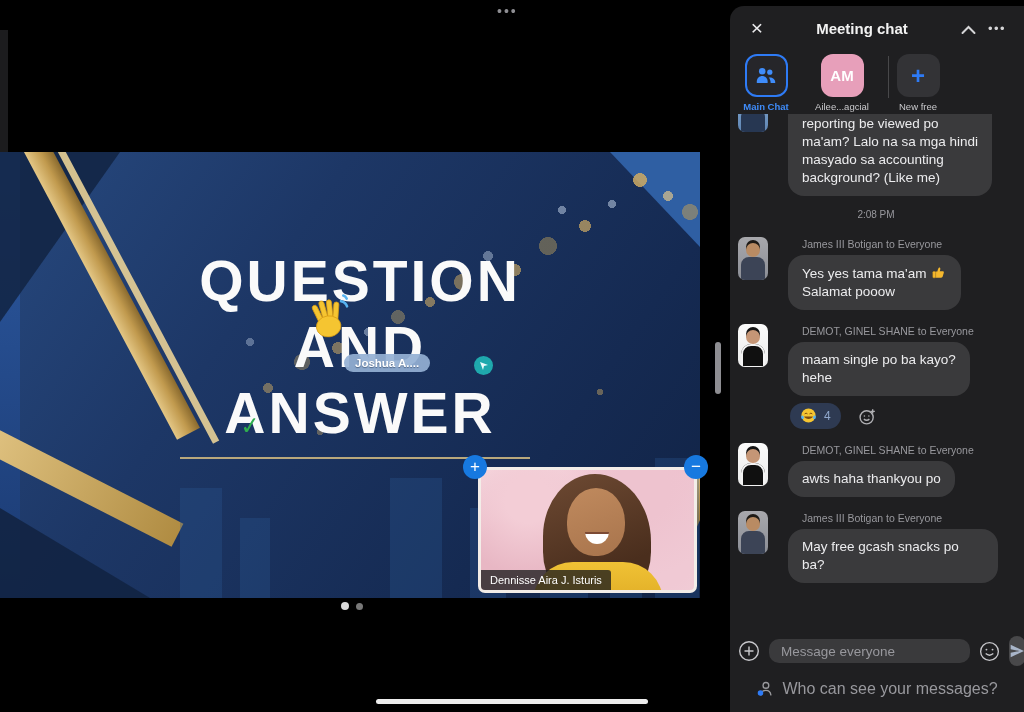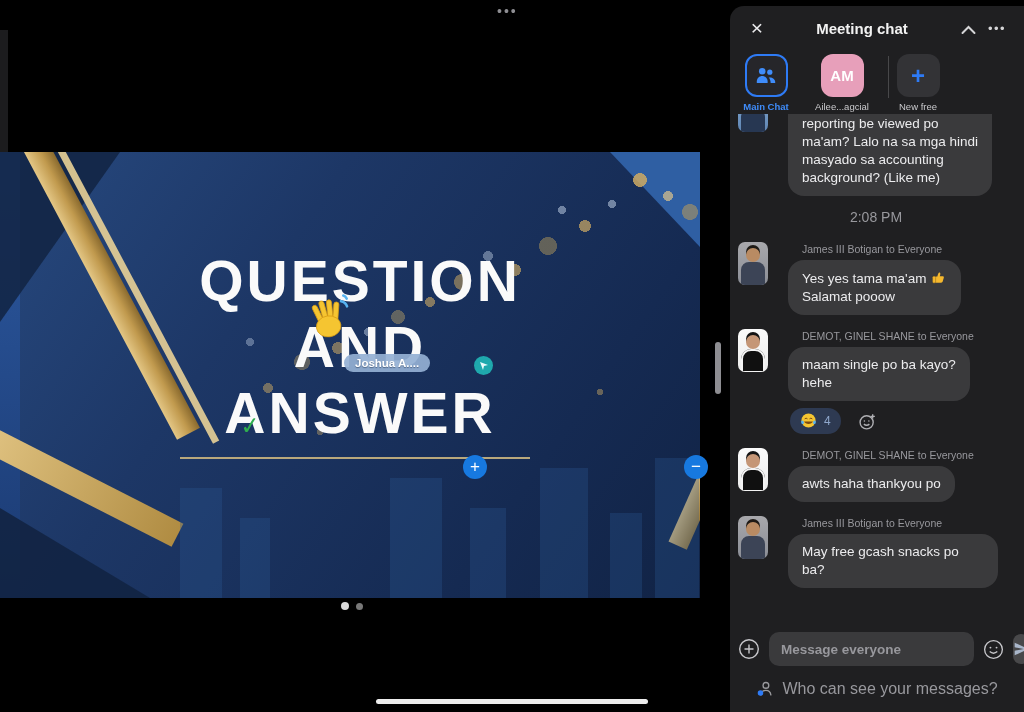--- a/index.html
+++ b/index.html
@@ -151,34 +151,34 @@
   .avatar-james::before { background:#b98b63; box-shadow:0 -3px 0 0 #1e1a16; }
   .avatar-james::after { background:#3c4456; }
   .avatar-ginel { background:linear-gradient(#fbfbfb,#ececec); }
   .avatar-ginel::before { background:#c59676; box-shadow:0 -3px 0 0 #141414; }
   .avatar-ginel::after { background:#101010; box-shadow:inset 0 0 0 2px #f4f4f4;
     border-radius:10px 10px 0 0; }
   .msg-col { display:flex; flex-direction:column; align-items:flex-start; min-width:0; }
   .sender { font-size:10.5px; color:#98989d; margin:2px 0 5px 14px; }
   .bubble { background:#3a3a3c; border-radius:16px; padding:9px 14px; font-size:13.5px;
     line-height:18px; color:#ececee; white-space:pre-line; max-width:210px; cursor:pointer; }
-  .timestamp { text-align:center; color:#98989d; font-size:14px; margin:10px 0 16px 0; }
+  .timestamp { text-align:center; color:#98989d; font-size:10px; margin:10px 0 16px 0; }
   .reaction-row { display:flex; align-items:center; gap:17px; margin:7px 0 0 2px; }
   .reaction-pill { display:flex; align-items:center; gap:7px; background:#2e3a52;
     border-radius:13px; padding:4px 10px; cursor:pointer; }
   .reaction-pill .r-count { font-size:12px; color:#8fa7cc; }
   .emj { width:17px; height:17px; vertical-align:-3px; }
   .icon-btn { background:none; border:none; cursor:pointer; padding:0; display:flex;
     align-items:center; }
   .icon-btn svg { width:19px; height:19px; stroke:#b0b0b4; fill:none; stroke-width:1.6; }
 
   .composer { display:flex; align-items:center; gap:9px; padding:4px 8px 6px 8px; }
   .composer-plus svg { width:22px; height:22px; stroke:#c7c7cb; stroke-width:1.4; fill:none; }
-  .composer-input { flex:1; height:34px; background:#3a3a3c; border:none; border-radius:10px;
-    padding:0 12px; color:#ececee; font-size:13.5px; font-family:inherit; outline:none;font-weight:bold; }
+  .composer-input { flex:1; height:24px; background:#3a3a3c; border:none; border-radius:10px;
+    padding:0 12px; color:#ececee; font-size:13.5px; font-family:inherit; outline:none; }
   .composer-input::placeholder { color:#98989d; }
   .composer-emoji svg { width:21px; height:21px; stroke:#c7c7cb; stroke-width:1.4; fill:none; }
   .composer-send { width:32px; height:30px; border-radius:8px; background:#48484a; border:none;
     cursor:pointer; display:flex; align-items:center; justify-content:center; }
   .composer-send svg { width:16px; height:16px; fill:#a9b6ca; }
 
   .chat-footnote { display:flex; align-items:center; justify-content:center; gap:8px;
     padding:8px 0 14px 0; cursor:pointer; }
   .chat-footnote span { color:#98989d; font-size:16px; }
 </style>
@@ -220,20 +220,27 @@
       </div>
       <div class="annotator-tag">Joshua A....</div>
       <div class="teal-marker">
         <svg viewBox="0 0 10 10">
             <path d="M1 1 L9 4 L5 5 L4 9 Z" fill="#eafafa"></path>
           </svg>
       </div>
       <div class="green-check">✓</div>
     </div>
 
+    <div class="video-tile">
+      <div class="person-hair"></div>
+      <div class="person-face"></div>
+      <div class="person-smile"></div>
+      <div class="person-shirt"></div>
+      <div class="tile-name">Dennisse Aira J. Isturis</div>
+    </div>
     <button class="tile-btn plus">+</button>
     <button class="tile-btn minus">−</button>
 
     <div class="page-dots">
       <div class="dot"></div>
       <div class="dot dim"></div>
     </div>
     <div class="home-indicator"></div>
     <div class="grip-handle"></div>
   </div>

